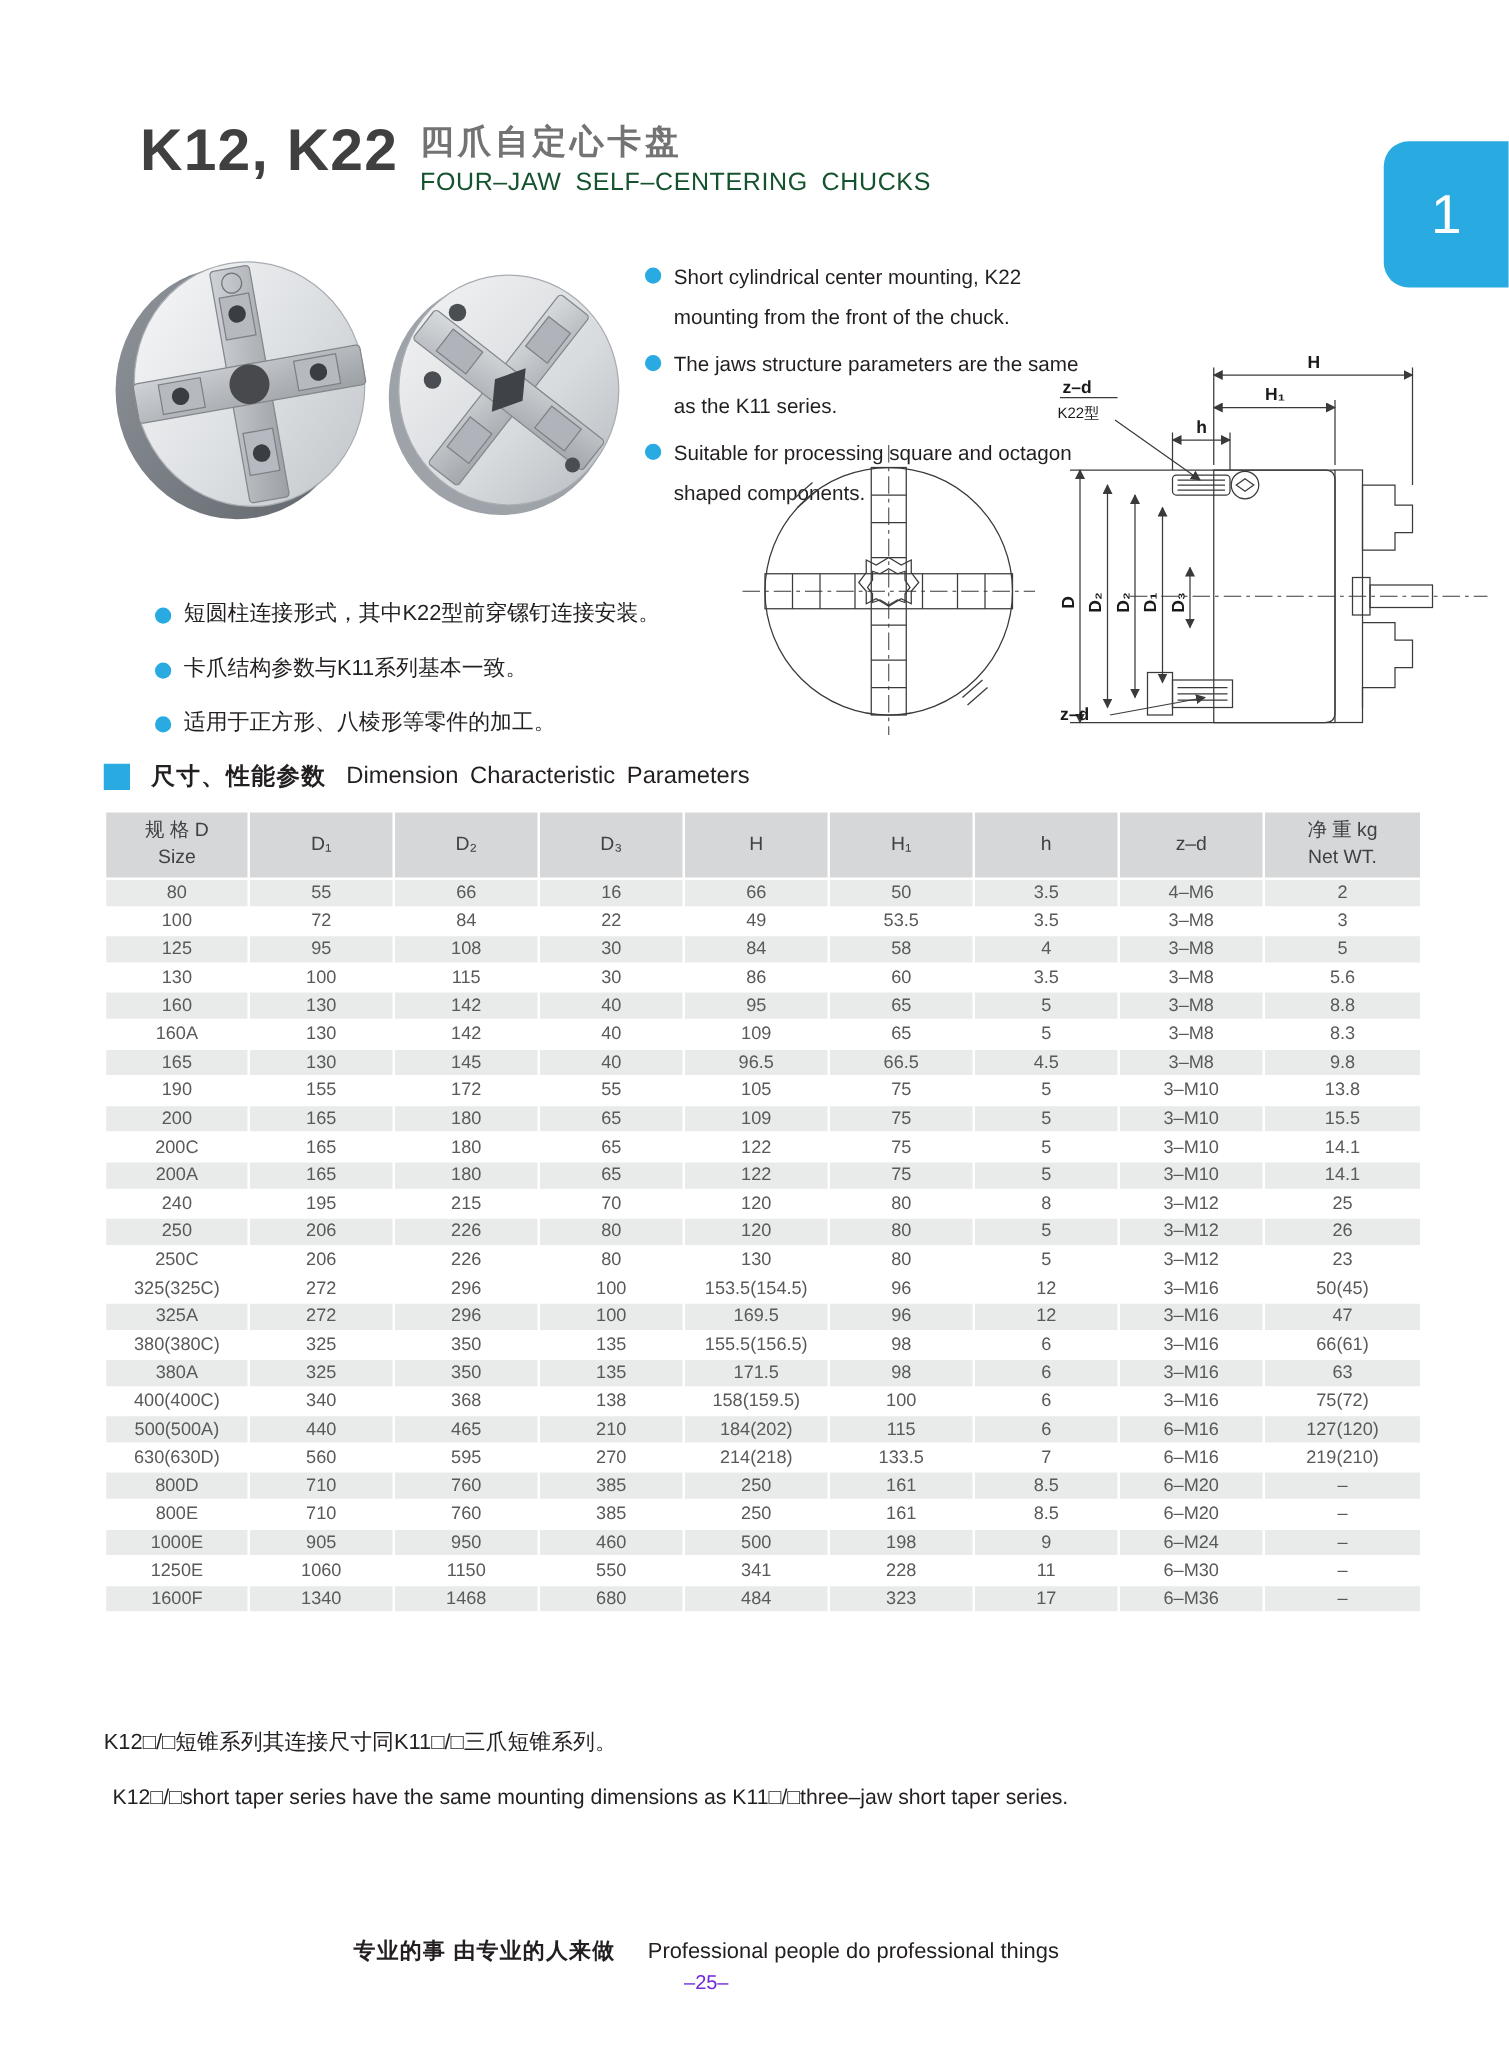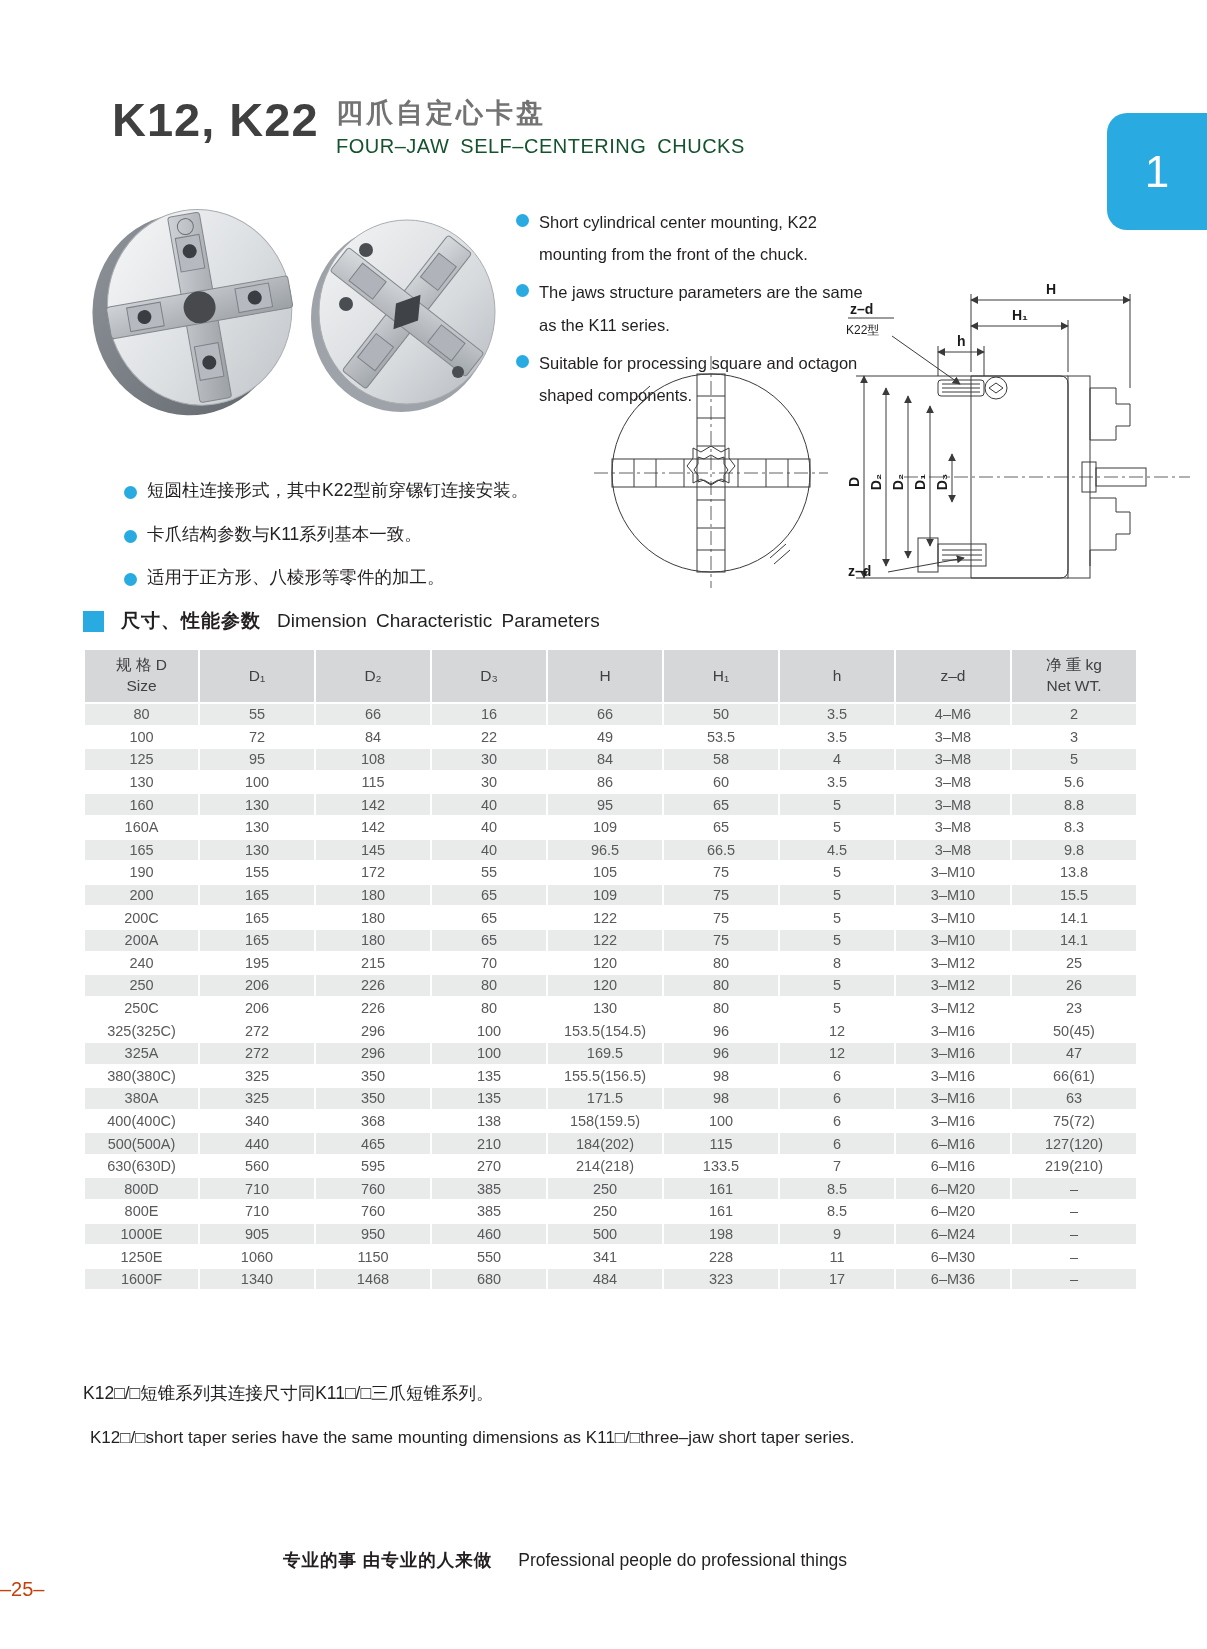--- a/index.html
+++ b/index.html
@@ -55,21 +55,21 @@
   .dims td{
     height:20.6px;font-size:14.5px;color:#58595b;text-align:center;
     border:2px solid #fff;padding:0;
   }
   .dims tr.shade td{background:#e9eaea;}
   
   .note1{position:absolute;left:83px;top:1381px;font-size:17.5px;}
   .note2{position:absolute;left:90px;top:1409px;font-size:17px;margin-top:19px;}
   .slogan{position:absolute;left:0;top:1548px;width:1130px;text-align:center;font-size:17.5px;}
   .slogan .cn{font-weight:bold;margin-right:26px;letter-spacing:1px;}
-  .pageno{position:absolute;left:0;top:1578px;width:1130px;text-align:left;font-size:20px;color:#c2410c;}
+  .pageno{position:absolute;left:0;top:1578px;width:1130px;text-align:center;font-size:16px;color:#6d28d9;}
 </style>
 </head>
 <body>
 
 <div class="model">K12, K22</div>
 <div class="titles">
   <div class="title-cn">四爪自定心卡盘</div>
   <div class="title-en">FOUR–JAW  SELF–CENTERING  CHUCKS</div>
 </div>
 <div class="page-tab">

